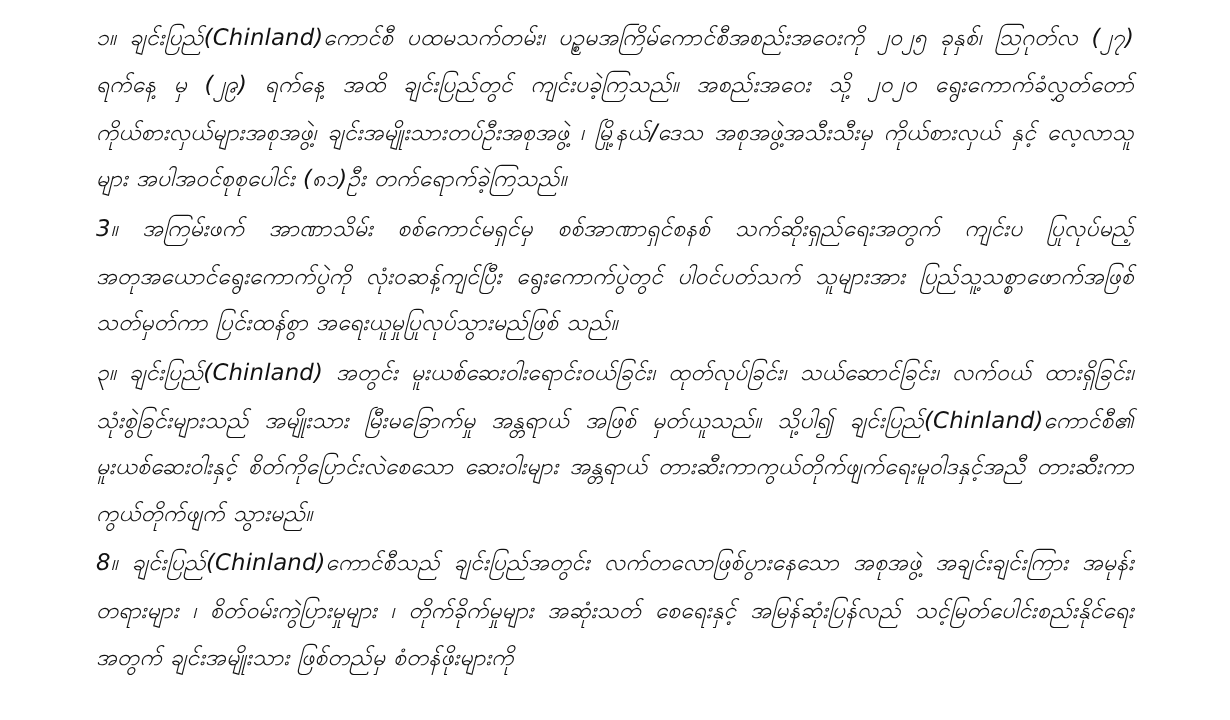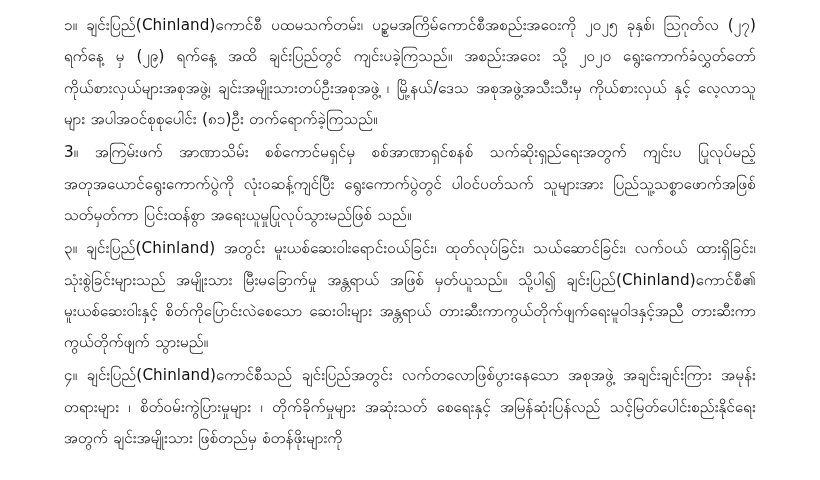--- a/index.html
+++ b/index.html
@@ -23,26 +23,27 @@
   }
   .para {
     font-size: 15.2px;
     line-height: 2.06;
     text-align: justify;
     text-justify: inter-word;
     margin: 0 0 2px 0;
     word-spacing: 0.5px;
     letter-spacing: 0.1px;
     color: #111111;
+    font-style: italic;
   }
   .para:first-child {
     margin-top: 0;
   }
 </style>
 </head>
 <body>
 
 <div class="page">
   <p class="para">၁။  ချင်းပြည်(Chinland)ကောင်စီ ပထမသက်တမ်း၊ ပဉ္စမအကြိမ်ကောင်စီအစည်းအဝေးကို ၂၀၂၅ ခုနှစ်၊ ဩဂုတ်လ (၂၇) ရက်နေ့ မှ (၂၉) ရက်နေ့ အထိ ချင်းပြည်တွင် ကျင်းပခဲ့ကြသည်။ အစည်းအဝေး သို့ ၂၀၂၀ ရွေးကောက်ခံလွှတ်တော်ကိုယ်စားလှယ်များအစုအဖွဲ့၊ ချင်းအမျိုးသားတပ်ဦးအစုအဖွဲ့ ၊ မြို့နယ်/ဒေသ အစုအဖွဲ့အသီးသီးမှ ကိုယ်စားလှယ် နှင့် လေ့လာသူများ အပါအဝင်စုစုပေါင်း (၈၁)ဦး တက်ရောက်ခဲ့ကြသည်။</p>
   <p class="para">3။ အကြမ်းဖက် အာဏာသိမ်း စစ်ကောင်မရှင်မှ စစ်အာဏာရှင်စနစ် သက်ဆိုးရှည်ရေးအတွက် ကျင်းပ ပြုလုပ်မည့် အတုအယောင်ရွေးကောက်ပွဲကို လုံးဝဆန့်ကျင်ပြီး ရွေးကောက်ပွဲတွင် ပါဝင်ပတ်သက် သူများအား ပြည်သူ့သစ္စာဖောက်အဖြစ် သတ်မှတ်ကာ ပြင်းထန်စွာ အရေးယူမှုပြုလုပ်သွားမည်ဖြစ် သည်။</p>
   <p class="para">၃။ ချင်းပြည်(Chinland) အတွင်း မူးယစ်ဆေးဝါးရောင်းဝယ်ခြင်း၊ ထုတ်လုပ်ခြင်း၊ သယ်ဆောင်ခြင်း၊ လက်ဝယ် ထားရှိခြင်း၊ သုံးစွဲခြင်းများသည် အမျိုးသား မြီးမခြောက်မှု အန္တရာယ် အဖြစ် မှတ်ယူသည်။ သို့ပါ၍ ချင်းပြည်(Chinland)ကောင်စီ၏ မူးယစ်ဆေးဝါးနှင့် စိတ်ကိုပြောင်းလဲစေသော ဆေးဝါးများ အန္တရာယ် တားဆီးကာကွယ်တိုက်ဖျက်ရေးမူဝါဒနှင့်အညီ တားဆီးကာကွယ်တိုက်ဖျက် သွားမည်။</p>
-  <p class="para">၄။ ချင်းပြည်(Chinland)ကောင်စီသည် ချင်းပြည်အတွင်း လက်တလောဖြစ်ပွားနေသော အစုအဖွဲ့ အချင်းချင်းကြား အမုန်းတရားများ ၊ စိတ်ဝမ်းကွဲပြားမှုများ ၊ တိုက်ခိုက်မှုများ အဆုံးသတ် စေရေးနှင့် အမြန်ဆုံးပြန်လည် သင့်မြတ်ပေါင်းစည်းနိုင်ရေးအတွက် ချင်းအမျိုးသား ဖြစ်တည်မှ စံတန်ဖိုးများကို</p>
+  <p class="para">8။ ချင်းပြည်(Chinland)ကောင်စီသည် ချင်းပြည်အတွင်း လက်တလောဖြစ်ပွားနေသော အစုအဖွဲ့ အချင်းချင်းကြား အမုန်းတရားများ ၊ စိတ်ဝမ်းကွဲပြားမှုများ ၊ တိုက်ခိုက်မှုများ အဆုံးသတ် စေရေးနှင့် အမြန်ဆုံးပြန်လည် သင့်မြတ်ပေါင်းစည်းနိုင်ရေးအတွက် ချင်းအမျိုးသား ဖြစ်တည်မှ စံတန်ဖိုးများကို</p>
 </div>
 
 </body></html>

